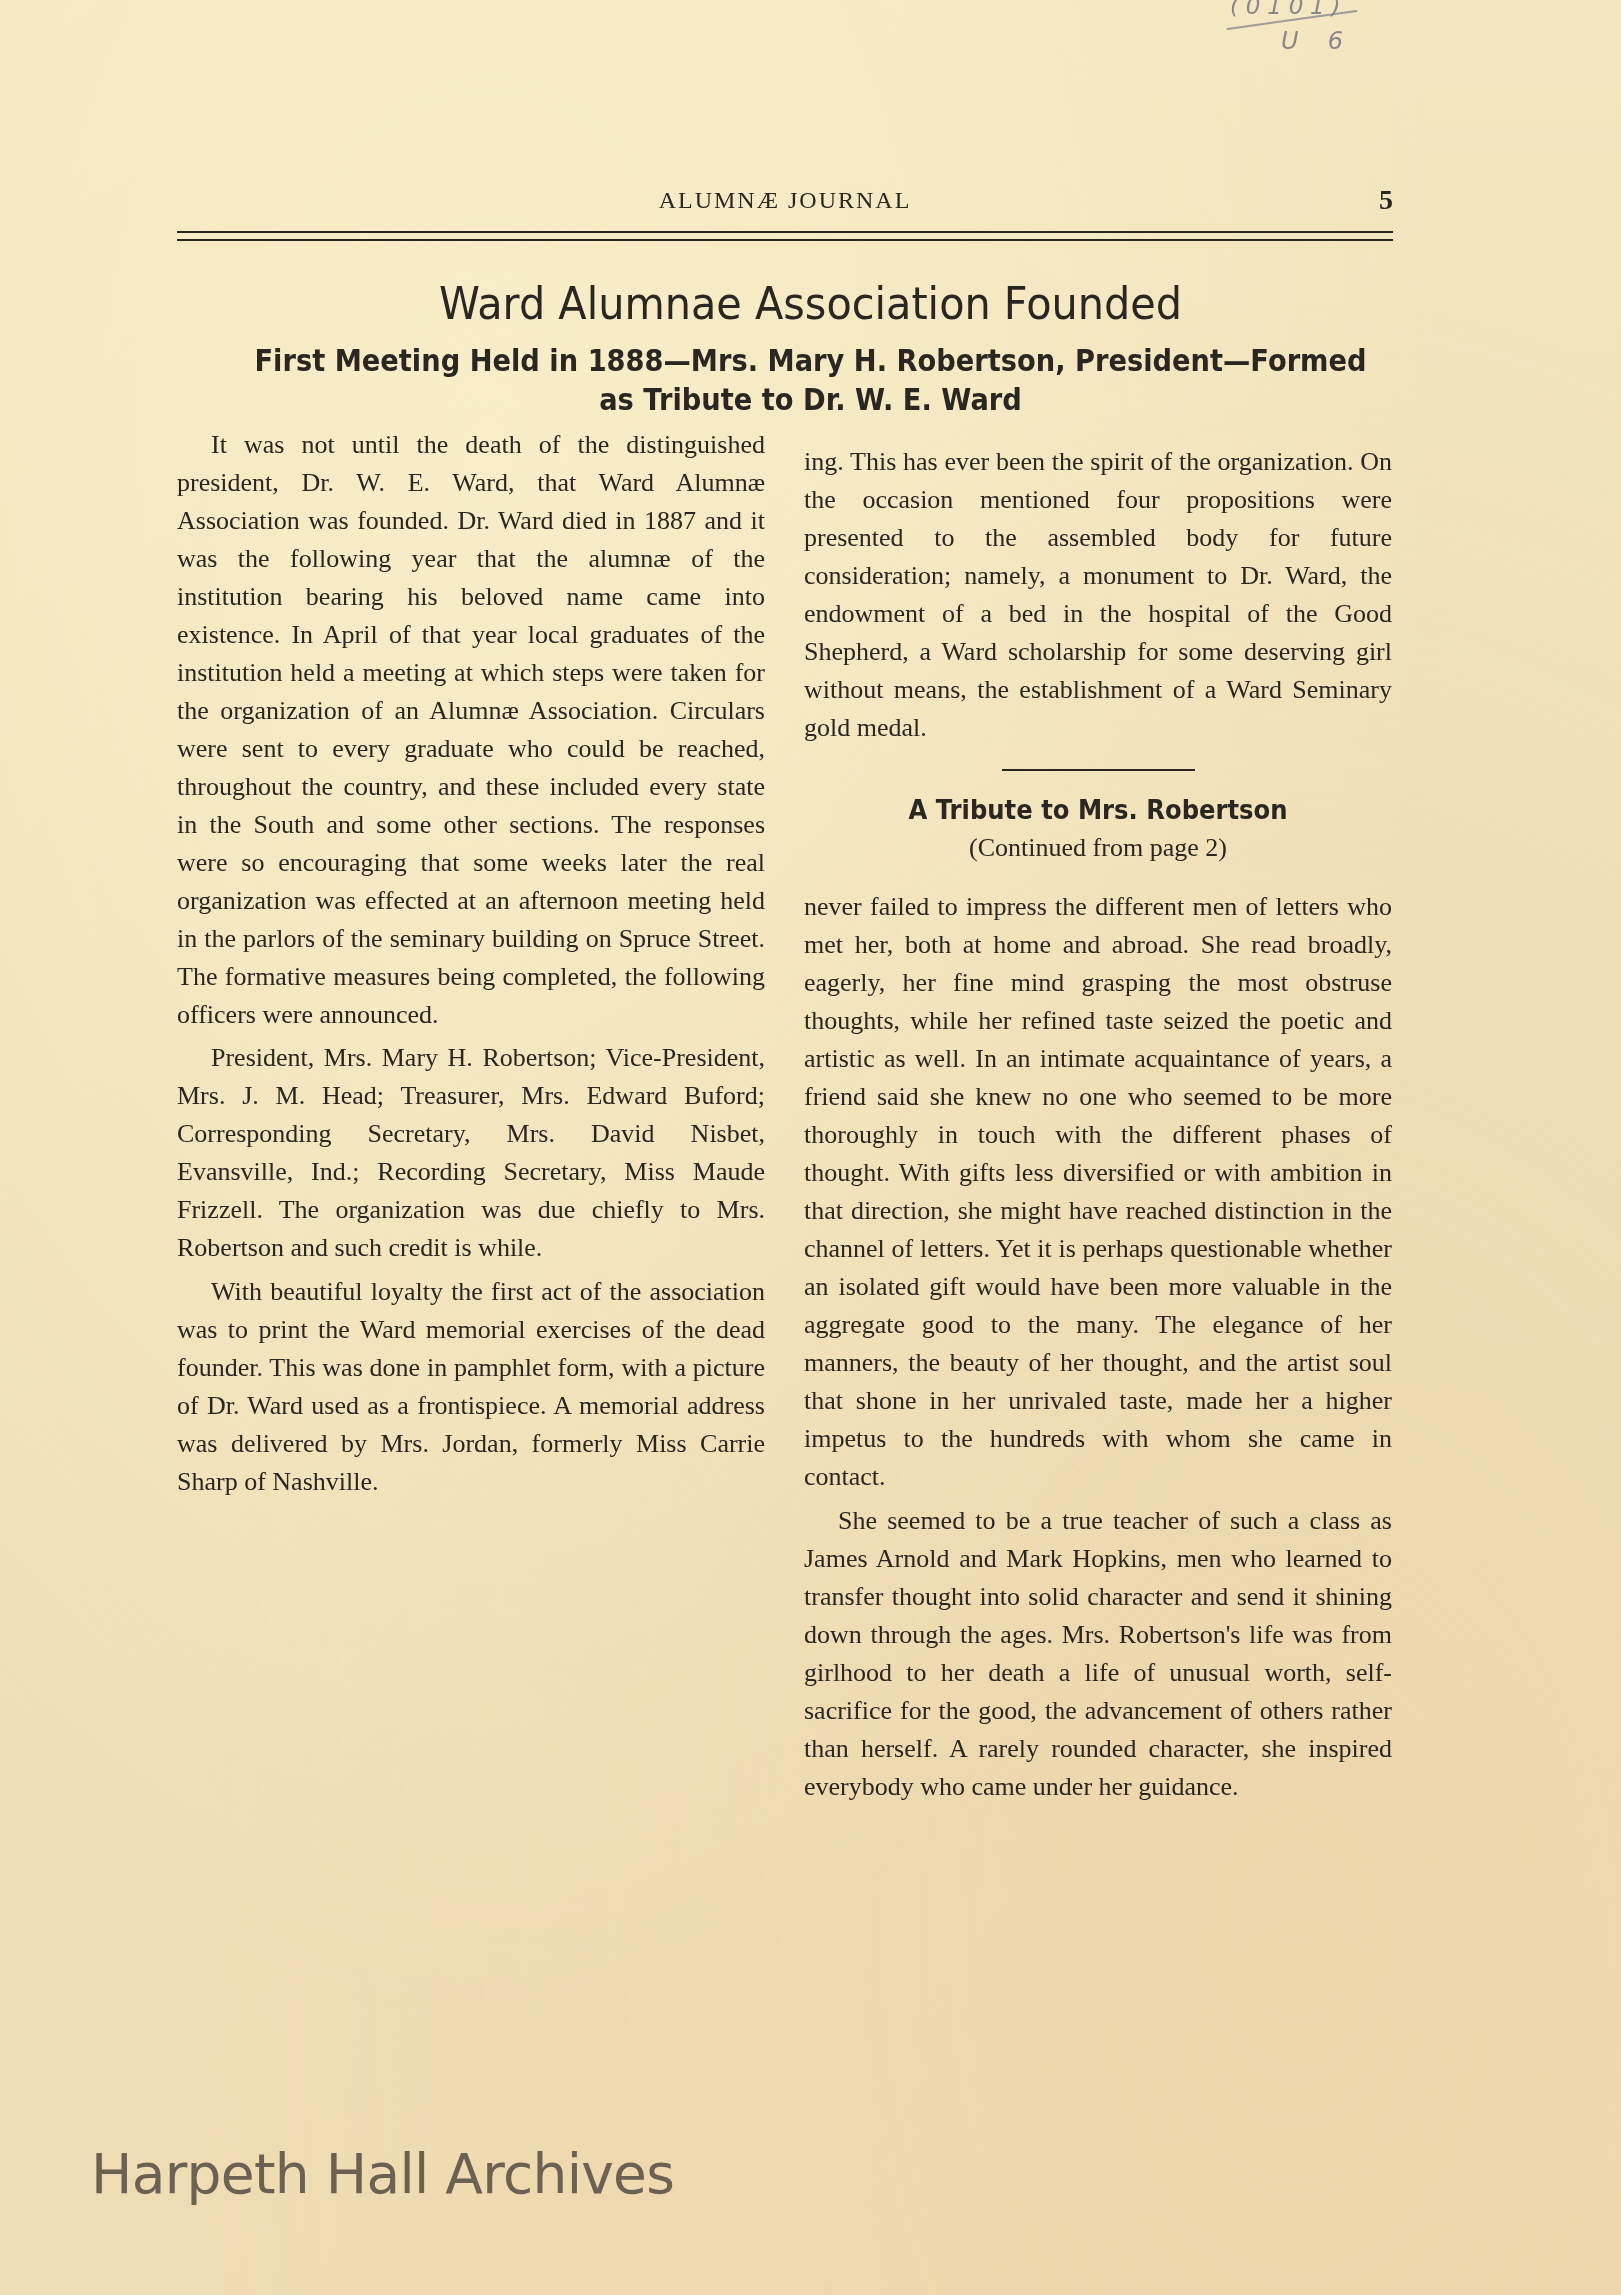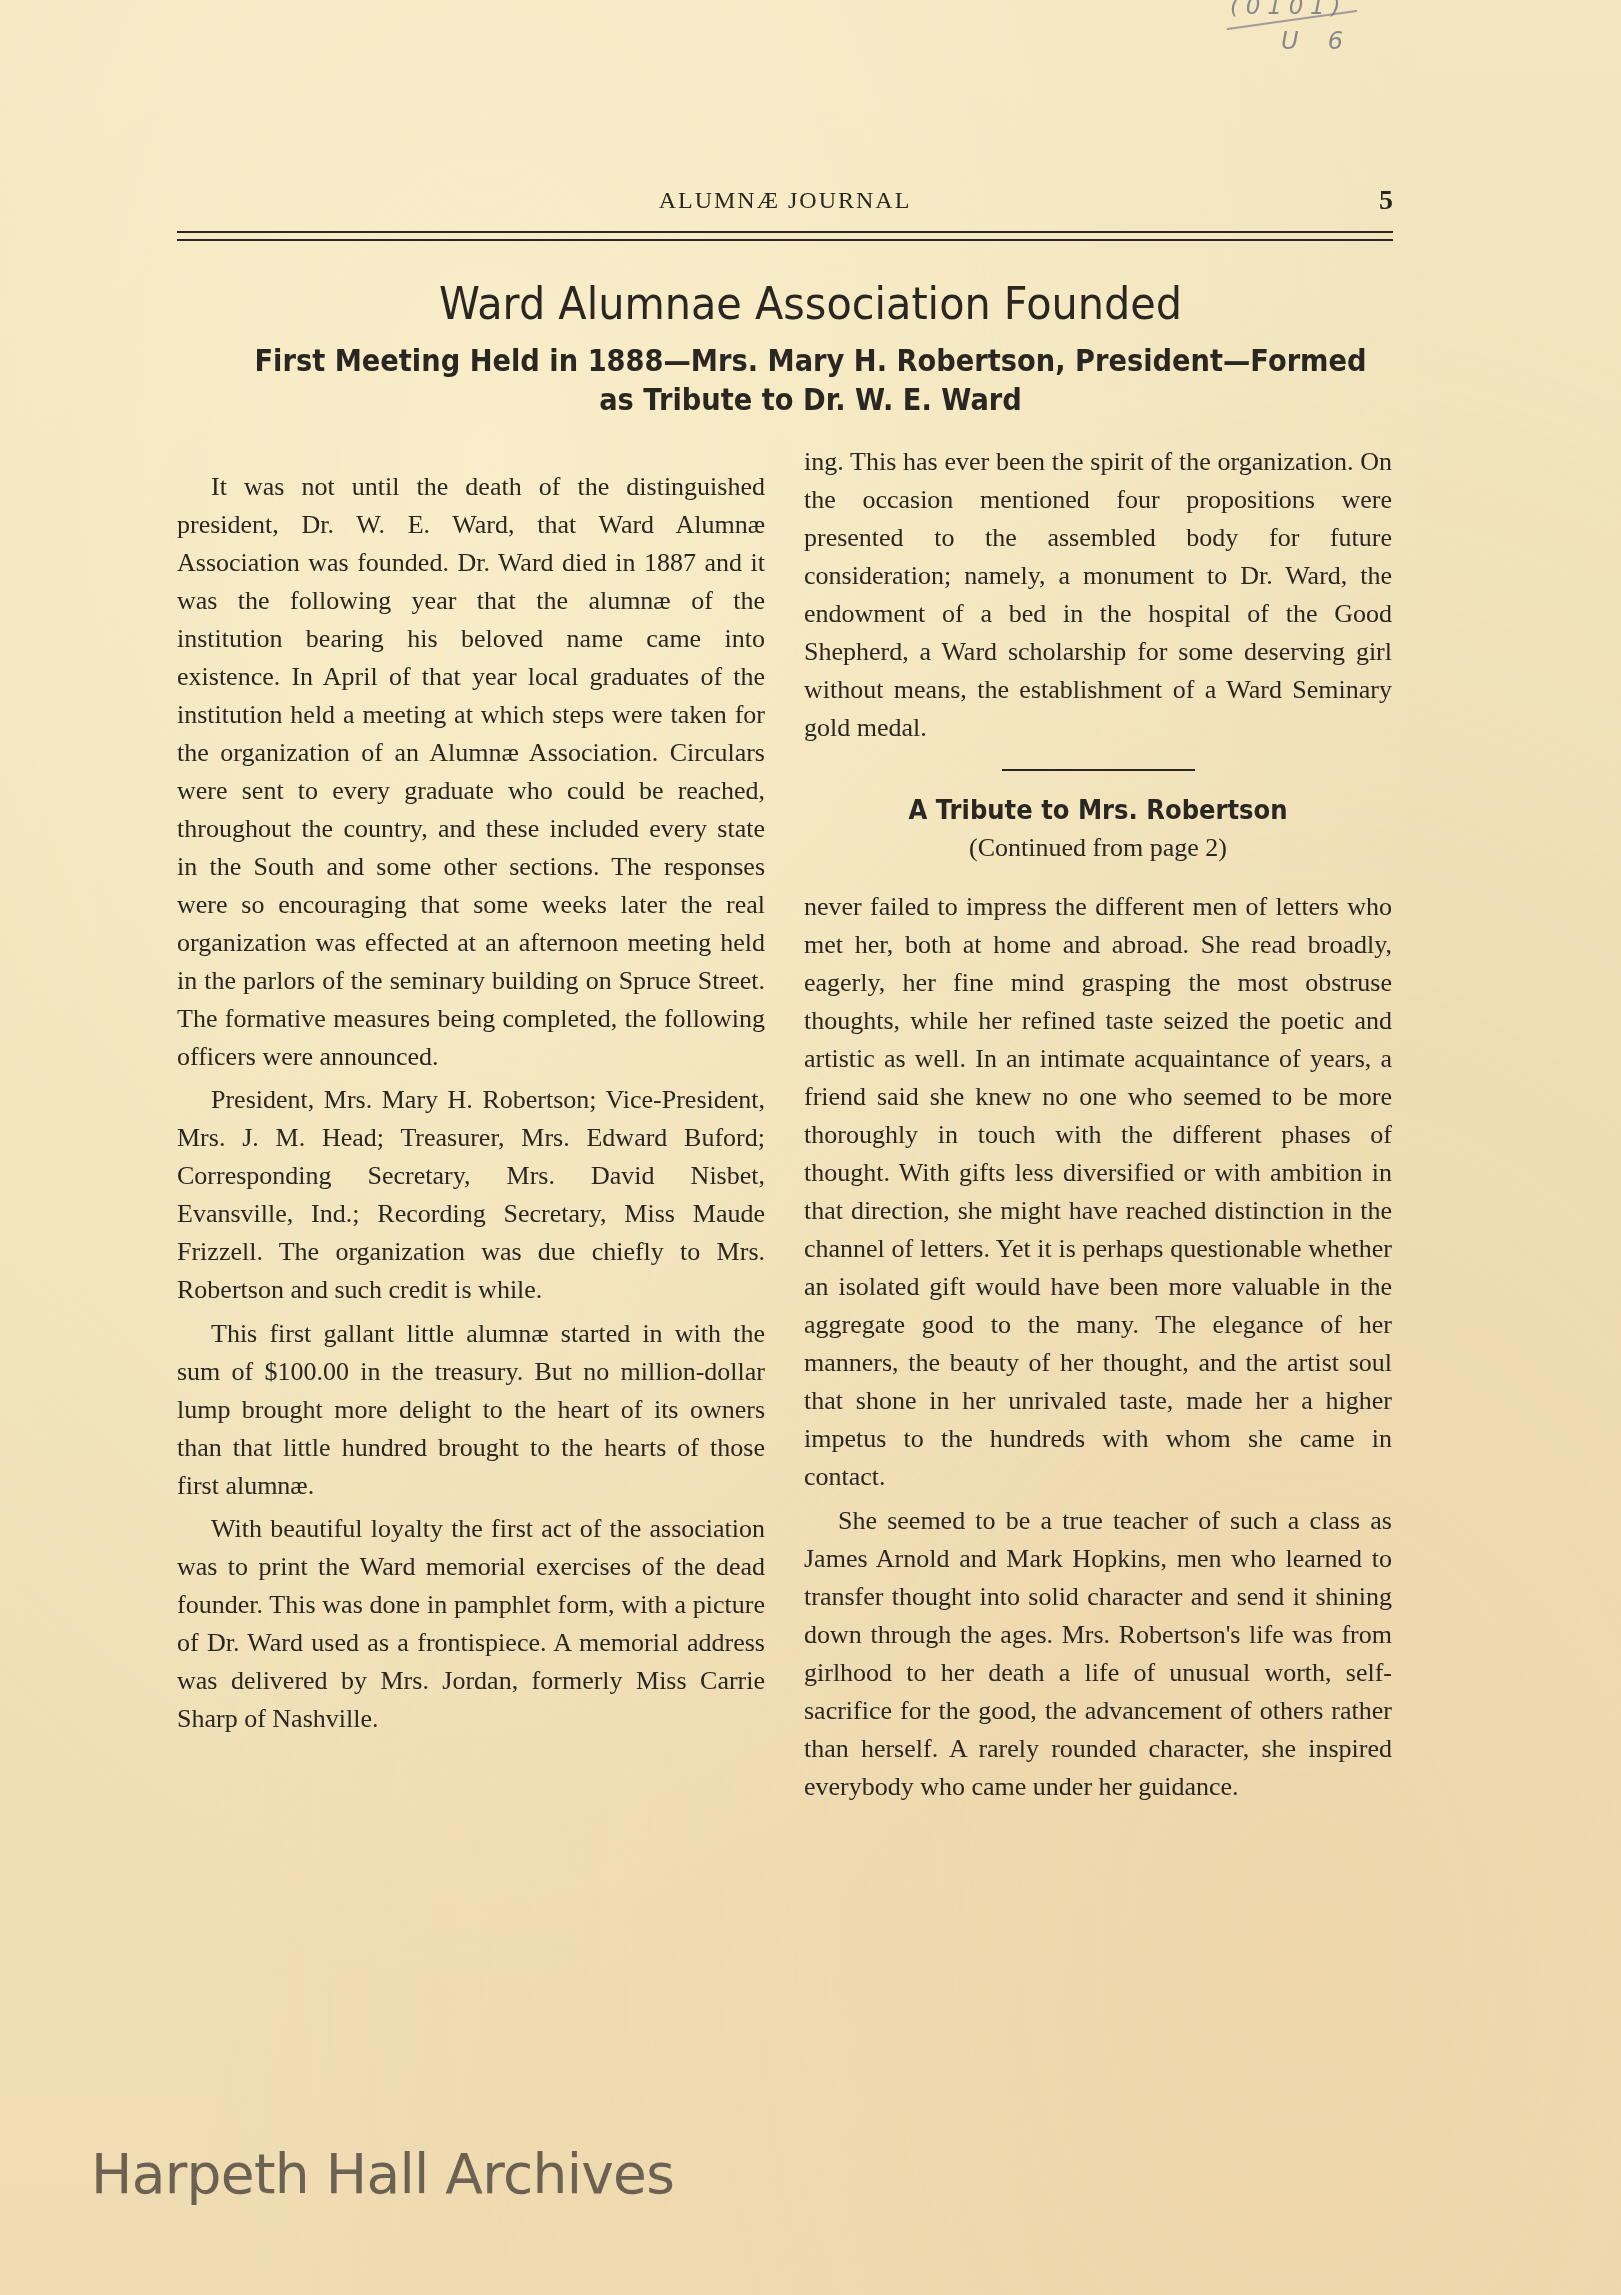--- a/index.html
+++ b/index.html
@@ -19,21 +19,21 @@
     .pencil-bottom { left: 1281px; top: 27px; font-size: 24px; letter-spacing: 10.8px; }
 
     .running-head { position: absolute; left: 177px; top: 184px; width: 1216px; height: 34px; }
     .journal-title { position: absolute; left: 0; right: 0; text-align: center; font-size: 24px; letter-spacing: 2px; top: 2.7px; font-family: "Liberation Serif", serif; }
     .page-number { position: absolute; right: 0; top: 0; font-size: 28px; font-weight: bold; }
     .double-rule { position: absolute; left: 177px; top: 231px; width: 1216px; height: 9.5px; border-top: 2.7px solid #2a2622; border-bottom: 2px solid #2a2622; box-sizing: border-box; }
 
     .headline { position: absolute; left: 162px; width: 1297px; top: 277px; text-align: center; font-family: "DejaVu Sans", "Liberation Sans", sans-serif; font-size: 45px; font-weight: normal; letter-spacing: 0px; transform: scaleX(0.92); transform-origin: center; }
     .subhead { position: absolute; left: 162px; width: 1297px; top: 341px; text-align: center; font-family: "DejaVu Sans", "Liberation Sans", sans-serif; font-size: 31px; font-weight: bold; line-height: 39px; transform: scaleX(0.88); transform-origin: center; }
 
-    .column { position: absolute; top: 468px; width: 588px; font-size: 26px; line-height: 38px; text-align: justify; }
+    .column { position: absolute; top: 426px; width: 588px; font-size: 26px; line-height: 38px; text-align: justify; }
     .col-left { left: 177px; }
     .col-right { left: 804px; width: 588px; top: 443px; }
     .column p { margin: 0; text-indent: 34px; }
     .column p.noindent { text-indent: 0; }
     .column p + p { margin-top: 5.4px; }
 
     .section-rule { width: 193px; height: 2.7px; background: #2a2622; margin: 21.6px auto 20px auto; }
     .tribute-title { text-align: center; font-family: "DejaVu Sans", "Liberation Sans", sans-serif; font-weight: bold; font-size: 27px; line-height: 38px; transform: scaleX(0.9); }
     .tribute-note { text-align: center; font-size: 26px; line-height: 38px; margin-bottom: 21px; }
 
@@ -54,21 +54,20 @@
 
 <h1 class="headline" style="margin:0;">Ward Alumnae Association Founded</h1>
 <div class="subhead">
   <div>First Meeting Held in 1888—Mrs. Mary H. Robertson, President—Formed</div>
   <div>as Tribute to Dr. W. E. Ward</div>
 </div>
 
 <div class="column col-left">
   <p>It was not until the death of the distinguished president, Dr. W. E. Ward, that Ward Alumnæ Association was founded. Dr. Ward died in 1887 and it was the following year that the alumnæ of the institution bearing his beloved name came into existence. In April of that year local graduates of the institution held a meeting at which steps were taken for the organization of an Alumnæ Association. Circulars were sent to every graduate who could be reached, throughout the country, and these included every state in the South and some other sections. The responses were so encouraging that some weeks later the real organization was effected at an afternoon meeting held in the parlors of the seminary building on Spruce Street. The formative measures being completed, the following officers were announced.</p>
   <p>President, Mrs. Mary H. Robertson; Vice-President, Mrs. J. M. Head; Treasurer, Mrs. Edward Buford; Corresponding Secretary, Mrs. David Nisbet, Evansville, Ind.; Recording Secretary, Miss Maude Frizzell. The organization was due chiefly to Mrs. Robertson and such credit is while.</p>
-  <p>This first gallant little alumnæ started in with the sum of $100.00 in the treasury. But no million-dollar lump brought more delight to the heart of its owners than that little hundred brought to the hearts of those first alumnæ.</p>
   <p>With beautiful loyalty the first act of the association was to print the Ward memorial exercises of the dead founder. This was done in pamphlet form, with a picture of Dr. Ward used as a frontispiece. A memorial address was delivered by Mrs. Jordan, formerly Miss Carrie Sharp of Nashville.</p>
 </div>
 
 <div class="column col-right">
   <p class="noindent">ing. This has ever been the spirit of the organization. On the occasion mentioned four propositions were presented to the assembled body for future consideration; namely, a monument to Dr. Ward, the endowment of a bed in the hospital of the Good Shepherd, a Ward scholarship for some deserving girl without means, the establishment of a Ward Seminary gold medal.</p>
   <div class="section-rule"></div>
   <div class="tribute-title">A Tribute to Mrs. Robertson</div>
   <div class="tribute-note">(Continued from page 2)</div>
   <p class="noindent">never failed to impress the different men of letters who met her, both at home and abroad. She read broadly, eagerly, her fine mind grasping the most obstruse thoughts, while her refined taste seized the poetic and artistic as well. In an intimate acquaintance of years, a friend said she knew no one who seemed to be more thoroughly in touch with the different phases of thought. With gifts less diversified or with ambition in that direction, she might have reached distinction in the channel of letters. Yet it is perhaps questionable whether an isolated gift would have been more valuable in the aggregate good to the many. The elegance of her manners, the beauty of her thought, and the artist soul that shone in her unrivaled taste, made her a higher impetus to the hundreds with whom she came in contact.</p>
   <p>She seemed to be a true teacher of such a class as James Arnold and Mark Hopkins, men who learned to transfer thought into solid character and send it shining down through the ages. Mrs. Robertson's life was from girlhood to her death a life of unusual worth, self-sacrifice for the good, the advancement of others rather than herself. A rarely rounded character, she inspired everybody who came under her guidance.</p>

